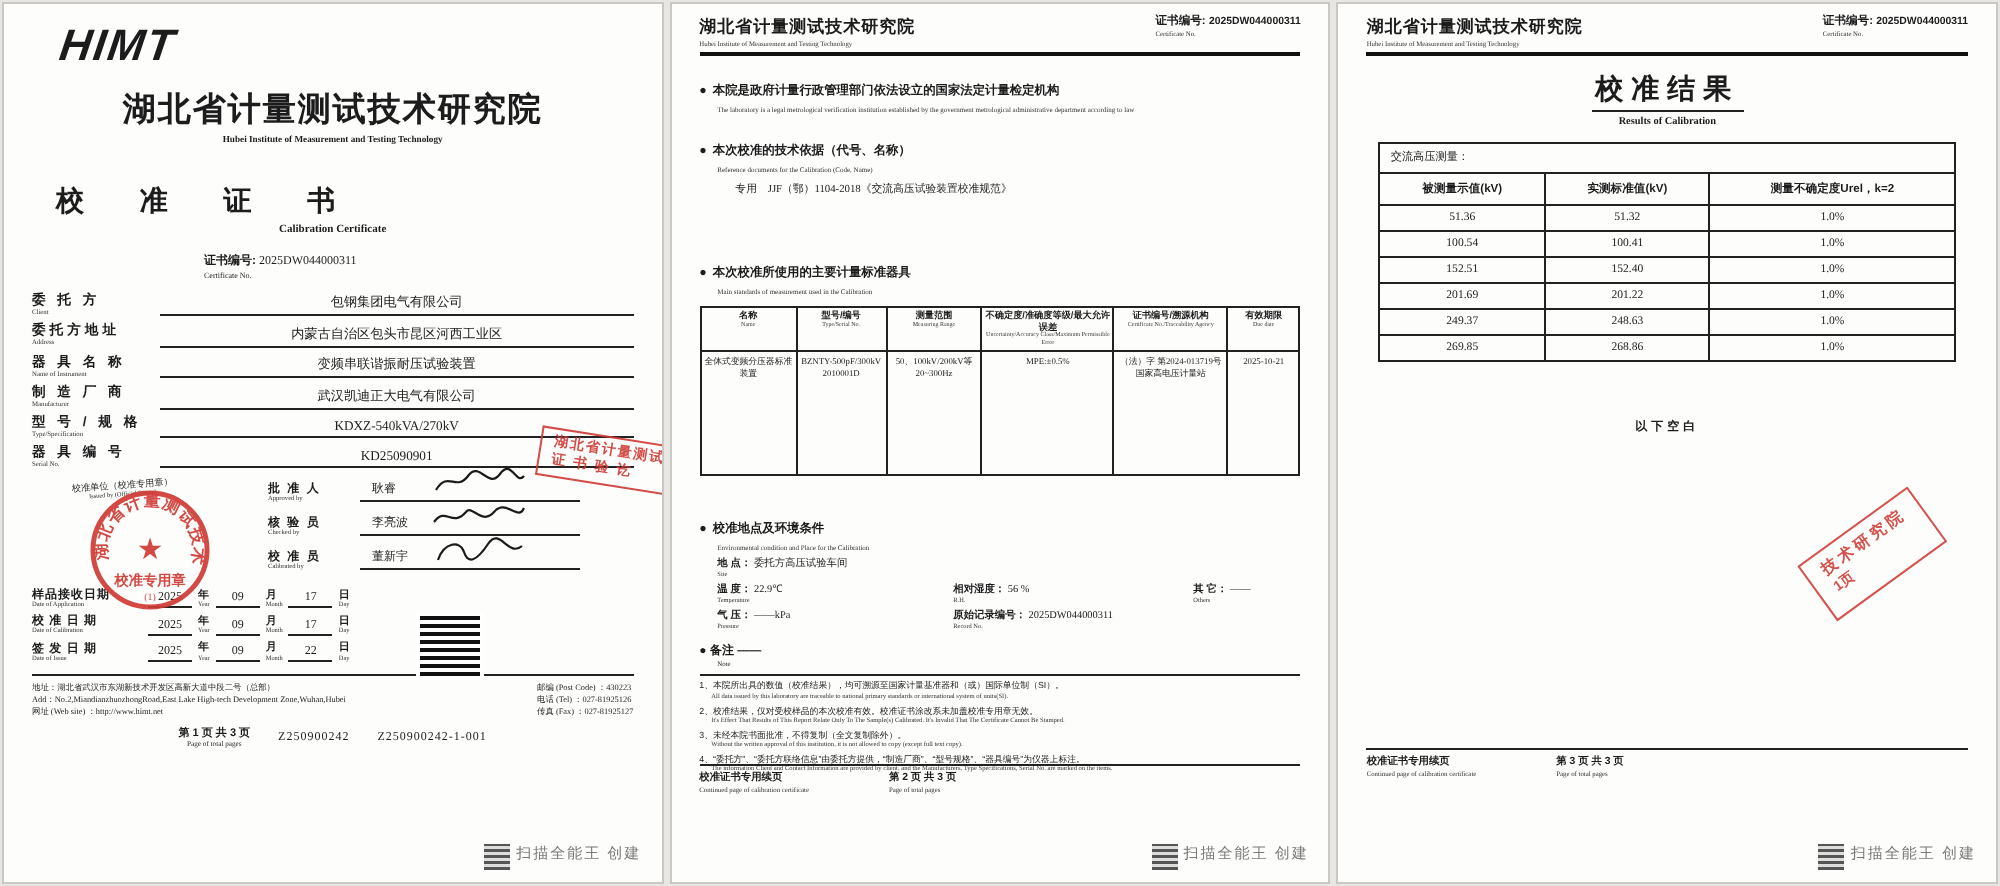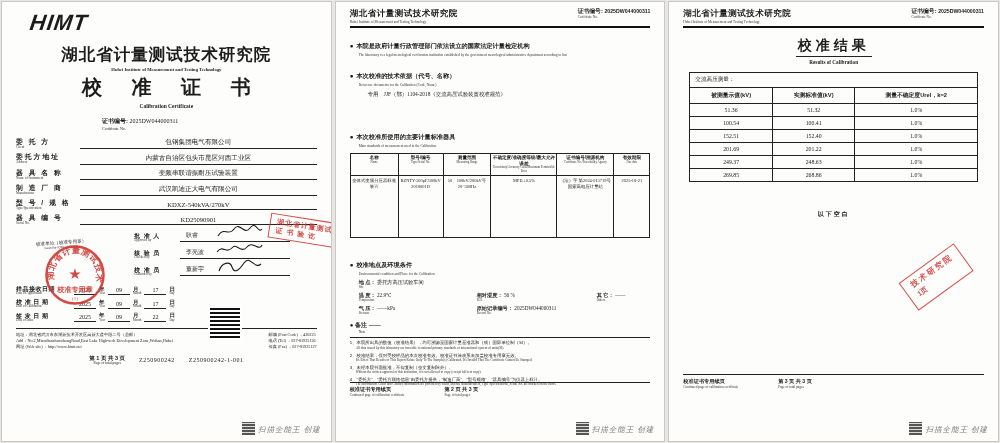--- a/index.html
+++ b/index.html
@@ -18,21 +18,21 @@
     padding:6px 14px 0 14px;
   }
   .cn { font-family:"Liberation Sans", sans-serif; }
   .en { font-family:"Liberation Serif", serif; }
 
   
   .logo { font-family:"Liberation Sans", sans-serif; font-weight:bold; font-style:italic;
     font-size:22px; letter-spacing:1px; transform:skewX(-8deg); display:inline-block; margin:2px 0 0 14px; }
   .inst-title { text-align:center; font-size:16.5px; font-weight:bold; letter-spacing:1px; margin-top:8px; }
   .inst-en { text-align:center; font-size:4.6px; font-weight:bold; margin-top:1px; }
-  .cert-title { text-align:center; font-size:20px; font-weight:bold; letter-spacing:12px; margin-top:2px; text-indent:12px; }
+  .cert-title { text-align:left; font-size:14px; font-weight:bold; letter-spacing:12px; margin-top:20px; text-indent:12px; }
   .cert-title-en { text-align:center; font-size:5.5px; font-weight:bold; margin-top:2px; }
   .certno-row { margin:8px 0 0 86px; font-size:6px; }
   .certno-row .lab { font-weight:bold; }
   .certno-row .en { display:block; font-size:4px; }
   .fields { margin-top:7px; }
   .frow { display:flex; align-items:flex-end; margin-bottom:4.5px; }
   .flab { width:64px; flex:none; line-height:1; }
   .flab .cn { display:block; font-size:6.8px; font-weight:bold; letter-spacing:2px; }
   .flab .en { display:block; font-size:3.4px; color:#333; }
   .fval { flex:1; border-bottom:0.8px solid #222; text-align:center; font-size:6.6px; padding-bottom:1px; min-height:9px; }
@@ -63,21 +63,21 @@
   .round-stamp { position:absolute; left:42px; top:242px; width:62px; height:62px; opacity:.92; }
   .stamp-note { position:absolute; left:34px; top:238px; font-size:4.6px; color:#2a2a2a; transform:rotate(-4deg); line-height:1.2; text-align:center; }
   .stamp-note .en { display:block; font-size:3.2px; }
   .rect-stamp { position:absolute; right:-8px; top:216px; border:1.6px solid #cf3a35; color:#cf3a35;
     font-size:7px; font-weight:bold; padding:2px 6px; transform:rotate(9deg); line-height:1.35;
     font-family:"Liberation Sans", sans-serif; letter-spacing:1px; white-space:nowrap; opacity:.9; }
   .qr { position:absolute; left:208px; top:306px; width:30px; height:30px; background:
     repeating-linear-gradient(0deg,#111 0 2px,#fff 2px 4px),
     repeating-linear-gradient(90deg,#111 0 2px,rgba(255,255,255,.6) 2px 5px);
     outline:2px solid #fff; }
-  .watermark { position:absolute; bottom:6px; right:10px; display:flex; align-items:flex-end; gap:3px;font-style:italic; }
+  .watermark { position:absolute; bottom:6px; right:10px; display:flex; align-items:flex-start; gap:3px; }
   .wm-ico { width:13px; height:13px; background:
     repeating-linear-gradient(0deg,#555 0 1.5px,#ddd 1.5px 3px),
     repeating-linear-gradient(90deg,#555 0 1.5px,rgba(221,221,221,.65) 1.5px 3px); }
   .wm-txt { font-size:7.5px; color:#7a7a76; letter-spacing:1px; font-family:"Liberation Sans", sans-serif; }
 
   
   .hdr { display:flex; justify-content:space-between; align-items:flex-start; }
   .hdr .hl .cn { font-size:8.5px; font-weight:bold; letter-spacing:0.5px; display:block; }
   .hdr .hl .en { font-size:3.4px; display:block; color:#333; }
   .hdr .hr { text-align:left; line-height:1.2; }

